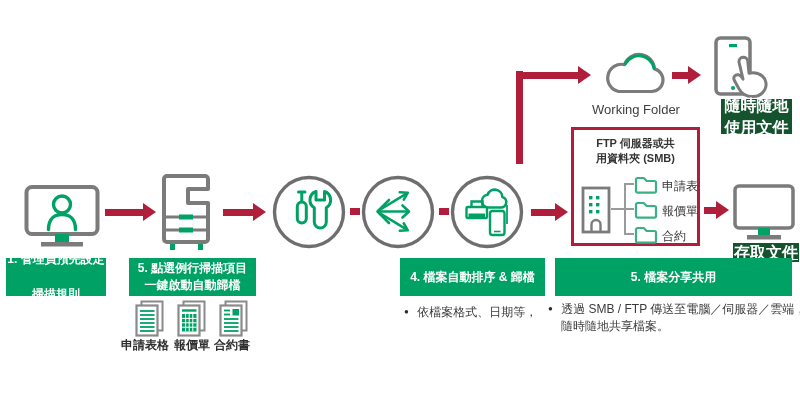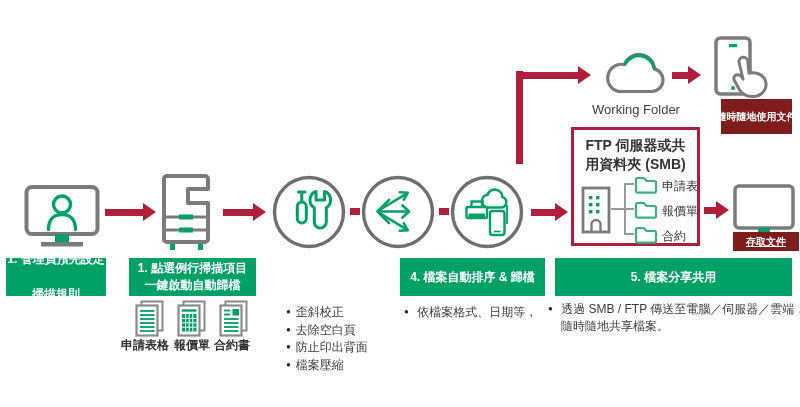--- a/index.html
+++ b/index.html
@@ -12,30 +12,30 @@
   .harrow .bar{height:7px;background:#b01e3c;}
   .harrow .head{width:0;height:0;border-top:9px solid transparent;border-bottom:9px solid transparent;border-left:13px solid #b01e3c;}
   .vbar{position:absolute;width:7px;background:#b01e3c;}
   .dash{position:absolute;width:10px;height:7px;background:#b01e3c;}
 
   
   .banner{position:absolute;top:258px;height:38px;background:#00a164;color:#fff;
           font-weight:bold;font-size:12px;line-height:1.4;display:flex;flex-direction:column;
           align-items:center;justify-content:center;text-align:center;white-space:nowrap;}
 
-  .badge{position:absolute;background:#7f1d1d;color:#fff;font-weight:bold;font-size:10px;
-         line-height:1.35;display:flex;flex-direction:row;align-items:center;justify-content:center;
+  .badge{position:absolute;background:#14532d;color:#fff;font-weight:bold;font-size:16px;
+         line-height:1.35;display:flex;flex-direction:column;align-items:center;justify-content:center;
          text-align:center;white-space:nowrap;}
 
   .cloud-label{position:absolute;font-size:13px;color:#3f3f3f;text-align:center;white-space:nowrap;}
 
   
   .ftpbox{position:absolute;left:571px;top:127px;width:129px;height:119px;border:3px solid #b01e3c;
           box-sizing:border-box;background:#fff;}
-  .ftpbox .title{margin-top:6px;text-align:center;font-size:14px;line-height:1.35;color:#333;font-weight:600;white-space:nowrap;}
+  .ftpbox .title{margin-top:6px;text-align:center;font-size:11px;line-height:1.35;color:#333;font-weight:600;white-space:nowrap;}
   .ftp-line{position:absolute;background:#9a9a9a;}
   .folder-label{position:absolute;font-size:12px;color:#333;white-space:nowrap;}
 
   
   .bullets{position:absolute;margin:0;padding:0;list-style:none;font-size:12px;color:#3a3a3a;line-height:17px;white-space:nowrap;}
   .bullets li::before{content:"●";font-size:8px;margin-right:5px;vertical-align:1.5px;color:#2c2c2c;}
   .bullets li .l2{display:block;padding-left:13px;}
 
   .doc-label{position:absolute;top:337px;font-size:12px;font-weight:600;color:#2f2f2f;text-align:center;white-space:nowrap;}
 
@@ -210,30 +210,30 @@
     <i class="head"></i>
   </div>
 
   <div class="abs" style="left:733px;top:184px;">
     <svg width="62" height="58" viewBox="0 0 62 58">
       <rect x="2" y="2" width="58" height="42" rx="4" fill="#fff" stroke="#7b7b7b" stroke-width="3.5"></rect>
       <rect x="25" y="44" width="12" height="7" fill="#00a164"></rect>
       <rect x="14" y="51" width="34" height="4.5" fill="#7b7b7b"></rect>
     </svg>
   </div>
-  <div class="badge" style="left:733px;top:232px;width:66px;height:19px;text-decoration:underline;">
+  <div class="badge" style="left:733px;top:243px;width:66px;height:19px;text-decoration:underline;">
     <span>存取文件</span>
   </div>
 
   <div class="banner" style="left:6px;width:100px;gap:18px;">
     <span>1. 管理員預先設定</span>
     <span>掃描規則</span>
   </div>
   <div class="banner" style="left:129px;width:127px;">
-    <span>1. 點選例行掃描項目</span>
+    <span>5. 點選例行掃描項目</span>
     <span>一鍵啟動自動歸檔</span>
   </div>
   <div class="banner" style="left:400px;width:145px;">
     <span>4. 檔案自動排序 &amp; 歸檔</span>
   </div>
   <div class="banner" style="left:555px;width:237px;">
     <span>5. 檔案分享共用</span>
   </div>
 
   <div class="abs" style="left:135px;top:300px;">
@@ -278,26 +278,20 @@
           <line x1="5" y1="23" x2="19.5" y2="23"></line>
         <line x1="5" y1="27" x2="19.5" y2="27"></line>
           <line x1="5" y1="31" x2="19.5" y2="31"></line>
       </g>
     </svg>
   </div>
   <div class="doc-label" style="left:118px;width:54px;">申請表格</div>
   <div class="doc-label" style="left:172px;width:40px;">報價單</div>
   <div class="doc-label" style="left:210px;width:44px;">合約書</div>
 
-  <ul class="bullets" style="left:286px;top:303px;">
-    <li><span>歪斜校正</span></li>
-    <li><span>去除空白頁</span></li>
-    <li><span>防止印出背面</span></li>
-    <li><span>檔案壓縮</span></li>
-  </ul>
 
   <ul class="bullets" style="left:404px;top:303px;">
     <li>
       <span>依檔案格式、日期等，</span>
     </li>
   </ul>
 
   <ul class="bullets" style="left:548px;top:300px;">
     <li>
       <span>透過 SMB / FTP 傳送至電腦／伺服器／雲端，</span>

